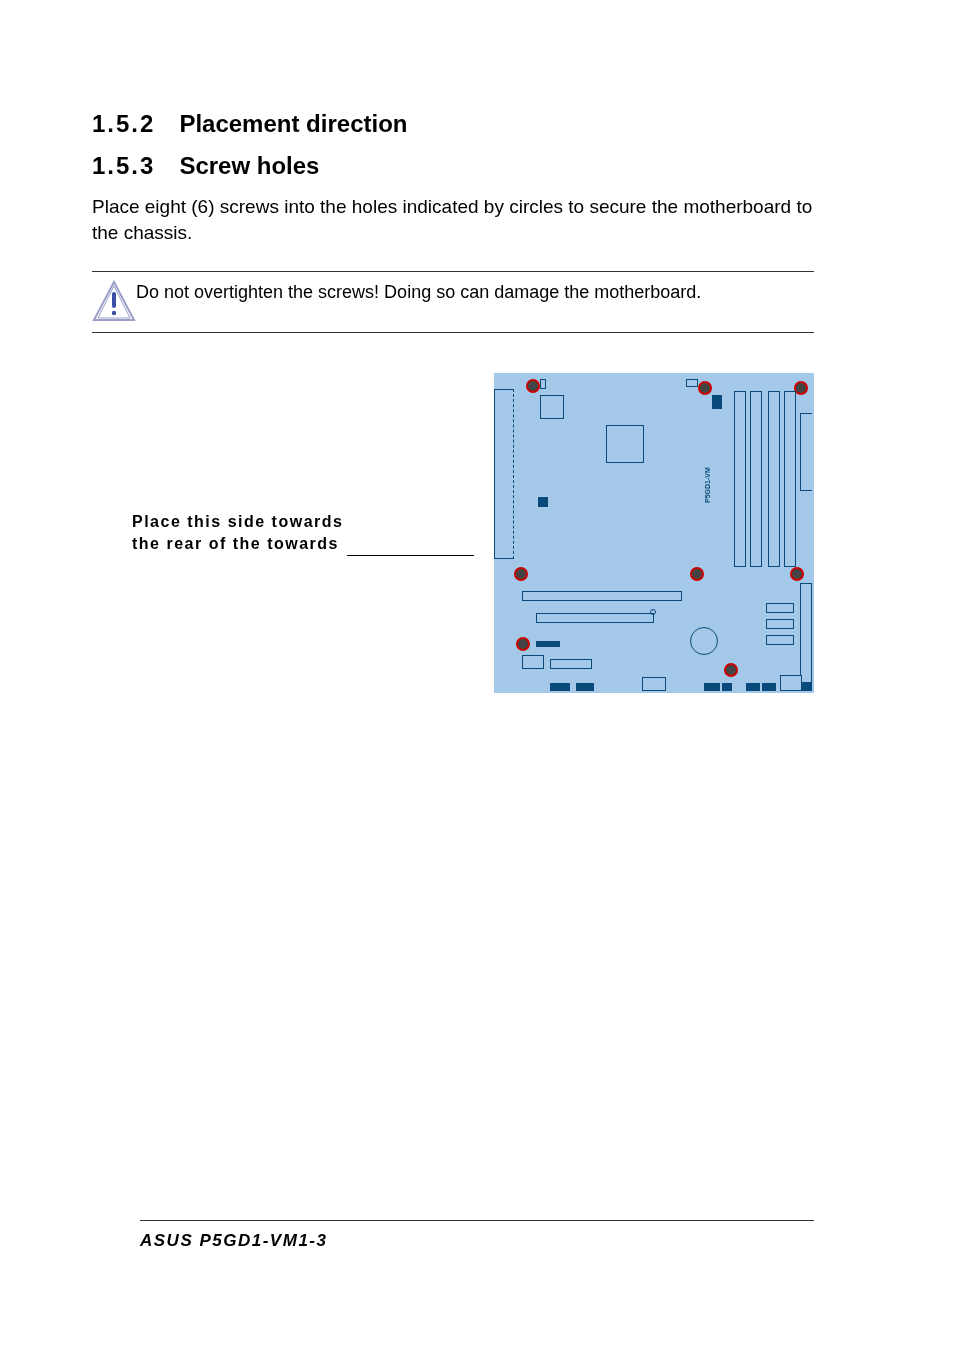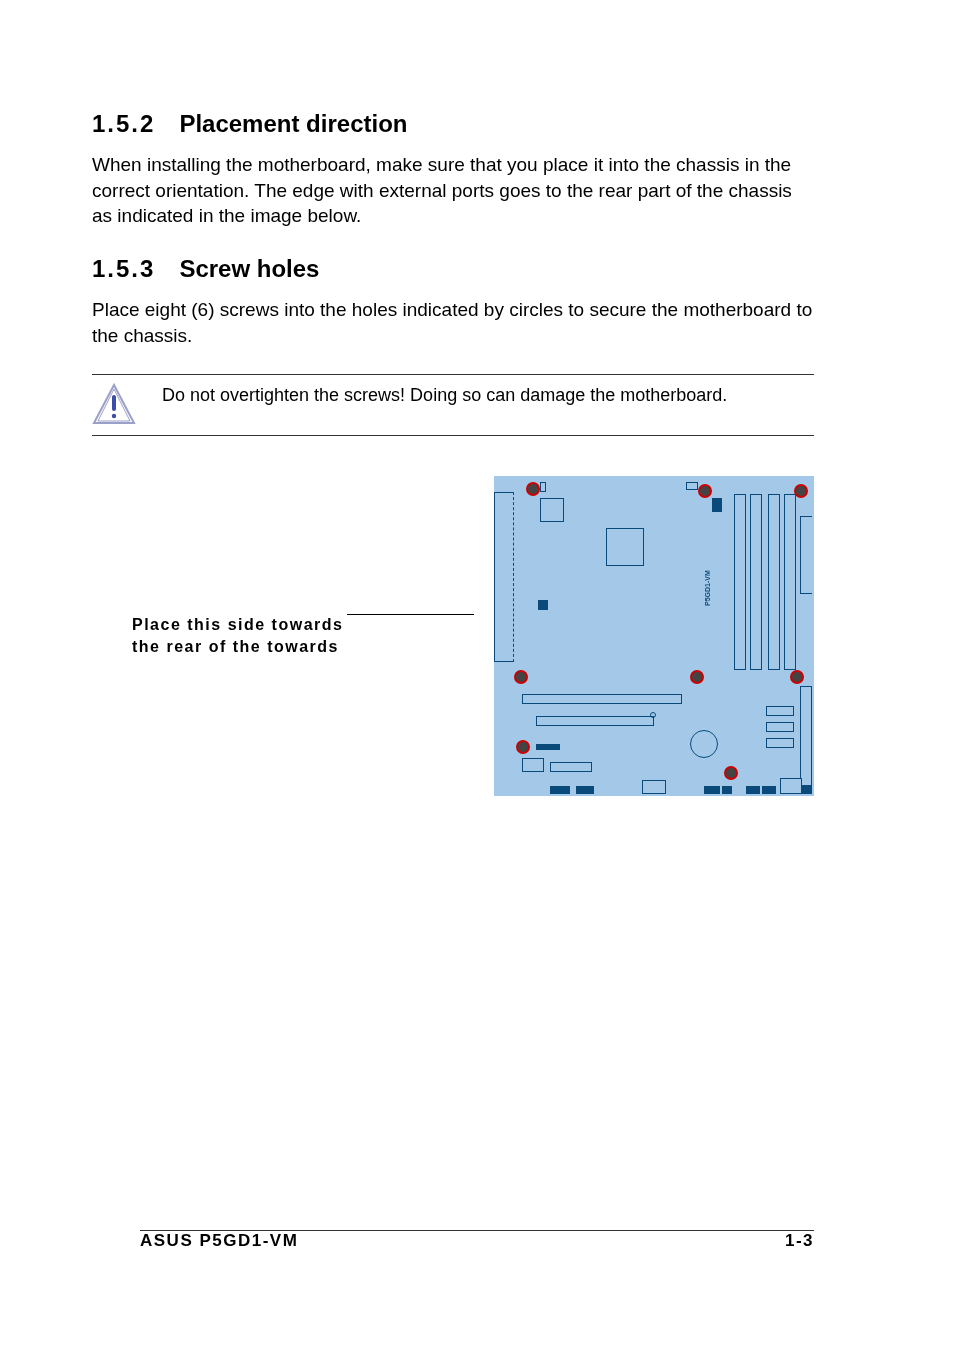--- a/index.html
+++ b/index.html
@@ -24,21 +24,20 @@
       font-size: 19px;
       line-height: 1.35;
       margin-bottom: 26px;
     }
     .callout {
       display: flex;
       align-items: flex-start;
       border-top: 1px solid #333;
       border-bottom: 1px solid #333;
       padding: 8px 0;
-      gap: 26px;
       margin-bottom: 30px;
     }
     .callout-icon {
       width: 44px;
       height: 44px;
       flex-shrink: 0;
       position: relative;
     }
     .callout-text {
       font-size: 18px;
@@ -60,21 +59,21 @@
       margin-left: 40px;
     }
     .label-line {
       height: 1px;
       background: #000;
       flex: 1;
       min-width: 40px;
     }
     .label-group {
       display: flex;
-      align-items: flex-start;
+      align-items: flex-end;
       gap: 4px;
       flex: 1;
     }
     .mobo {
       width: 320px;
       height: 320px;
       background: #a4c9e8;
       position: relative;
       flex-shrink: 0;
     }
@@ -92,41 +91,41 @@
       border: 1px solid #0a4a7a;
     }
     .thin-slot { height: 10px; }
     .dimm { width: 12px; }
     .footer {
       position: absolute;
       bottom: 100px;
       left: 140px;
       right: 140px;
       border-top: 1px solid #333;
-      display: flex;
-      justify-content: space-between;
+      padding-top: 10px;
+      display: flex;
       font-size: 17px;
       font-weight: bold;
       letter-spacing: 1.5px;
+      font-style: italic;
     }
     .bot-conn {
       position: absolute;
       bottom: 2px;
       height: 8px;
       background: #0a4a7a;
     }
   </style>
 </head>
 <body>
 
 <div class="page">
   <h2 class="section-heading">
     <span class="num">1.5.2</span><span>Placement direction</span>
   </h2>
-  <p class="body-text">When installing the motherboard, make sure that you place it into the chassis in the correct orientation. The edge with external ports goes to the rear part of the chassis as indicated in the image below.</p>
 
   <h2 class="section-heading">
     <span class="num">1.5.3</span><span>Screw holes</span>
   </h2>
   <p class="body-text">Place eight (6) screws into the holes indicated by circles to secure the motherboard to the chassis.</p>
 
   <div class="callout">
     <div class="callout-icon">
       <svg viewBox="0 0 44 44" width="44" height="44">
         <polygon points="22,2 42,40 2,40" fill="none" stroke="#9aa0c8" stroke-width="2"></polygon>

